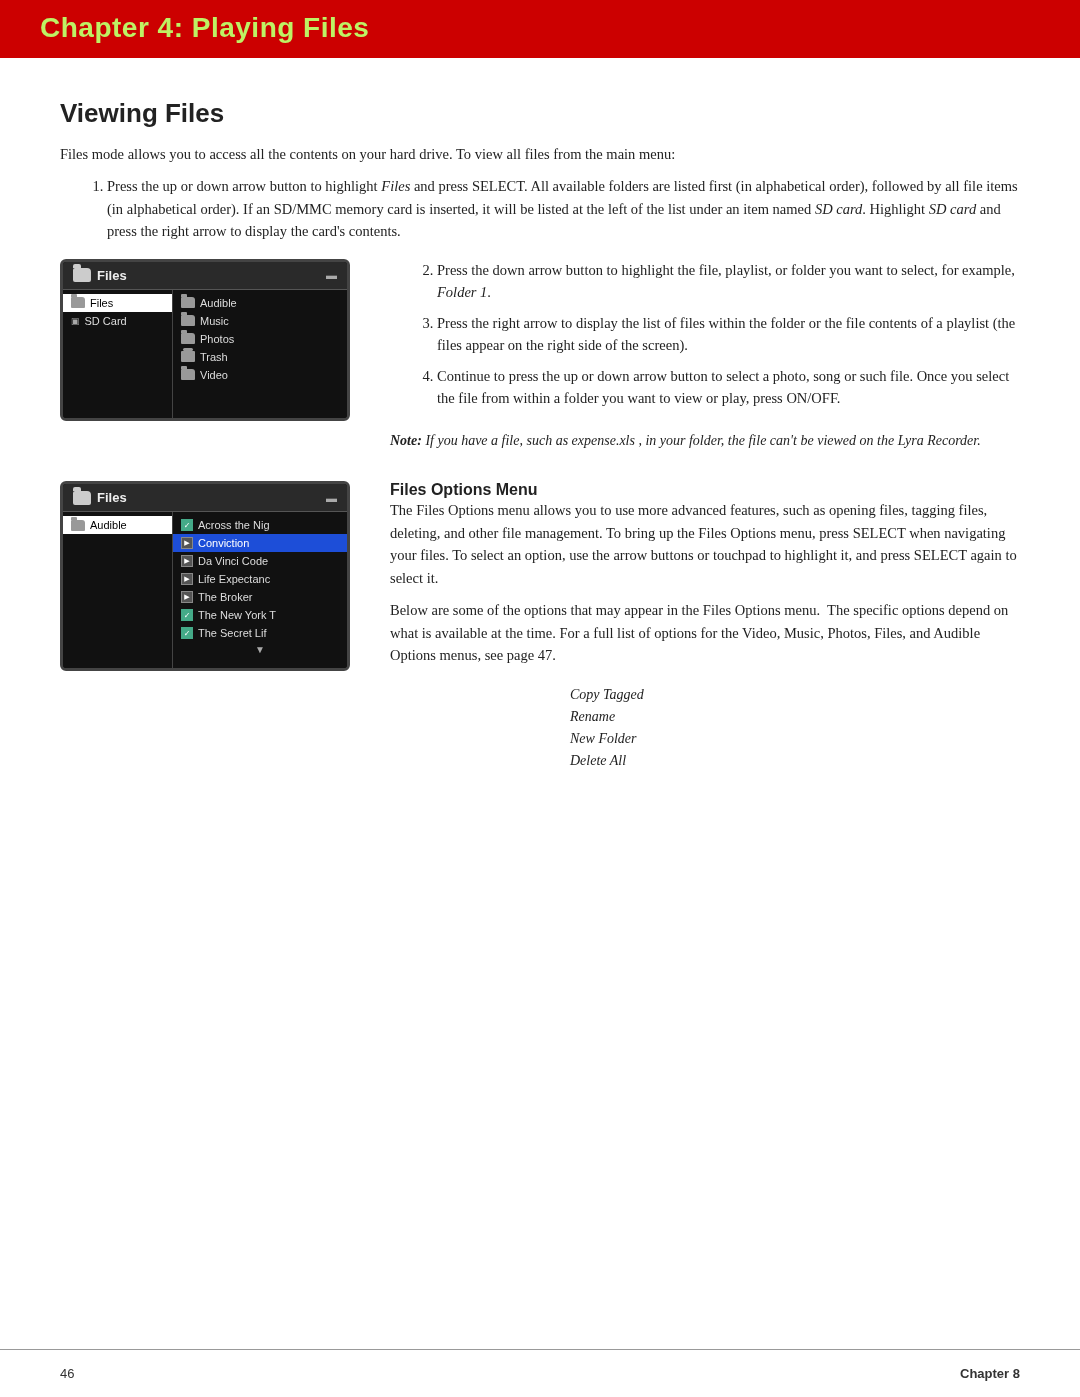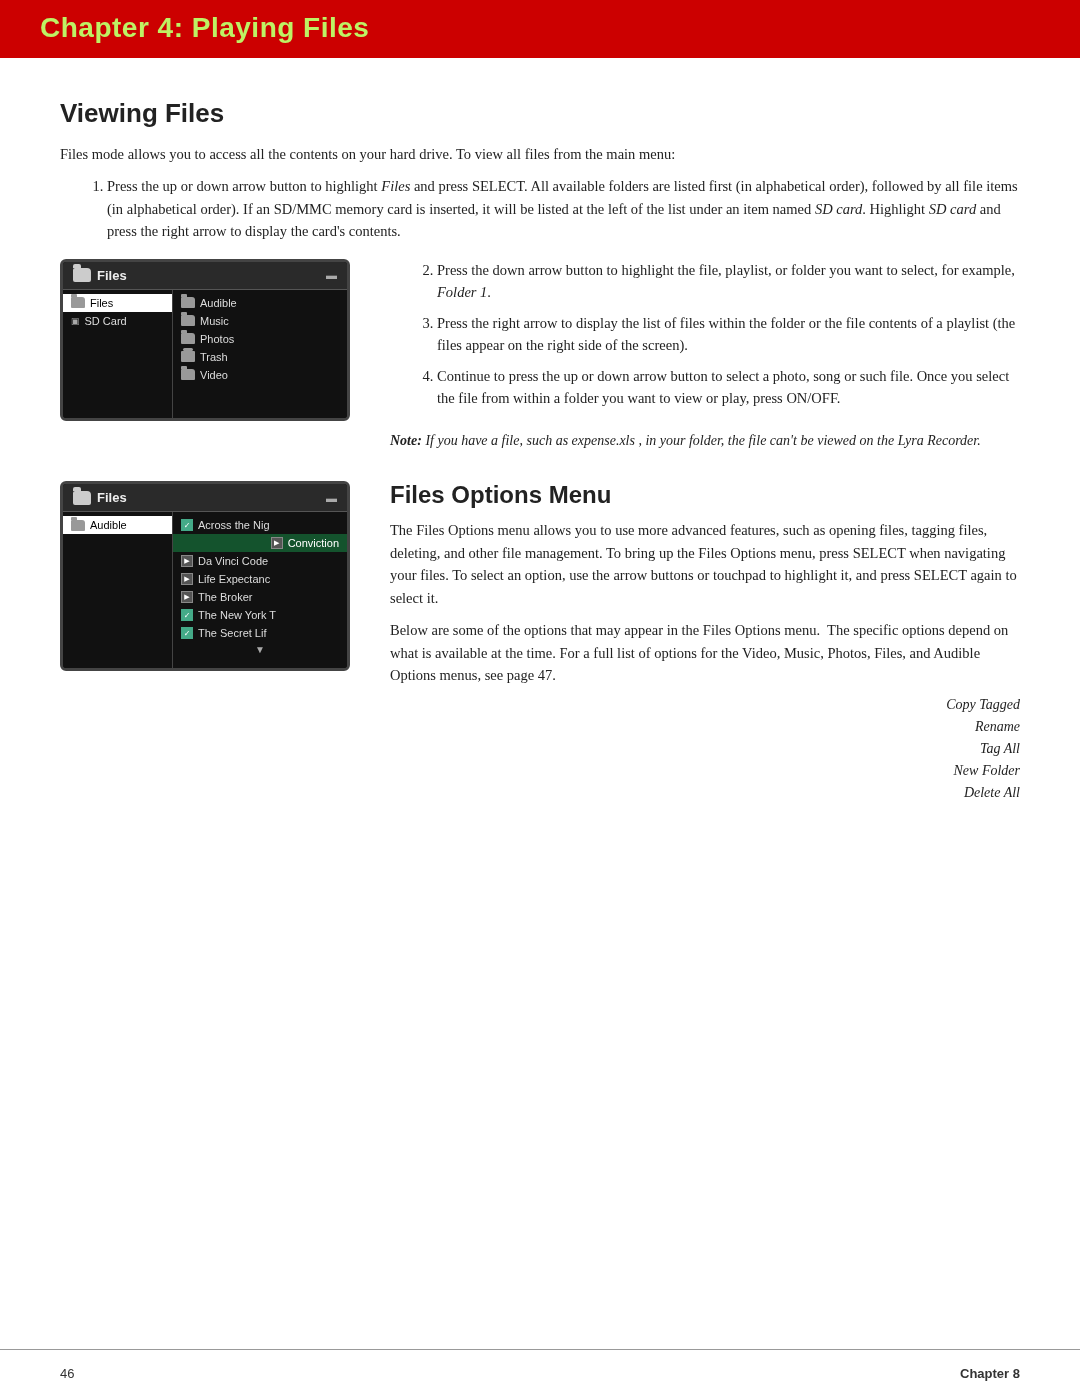--- a/index.html
+++ b/index.html
@@ -37,25 +37,24 @@
     .section-title {
       font-size: 26px;
       font-weight: bold;
       font-family: Arial, sans-serif;
       color: #222;
       margin-bottom: 14px;
       border-bottom: none;
     }
 
     .subsection-title {
-      font-size: 24px;
+      font-size: 16px;
       font-weight: bold;
       font-family: Arial, sans-serif;
       color: #222;
-      margin-bottom: 10px;
     }
 
     
     p {
       margin-bottom: 10px;
       line-height: 1.55;
       font-size: 14.5px;
     }
 
     
@@ -166,23 +165,22 @@
       white-space: nowrap;
       overflow: hidden;
     }
 
     .device-item.selected {
       background: #fff;
       color: #000;
     }
 
     .device-item.highlighted {
-      background: #14532d;
+      background: #1d4ed8;
       color: #fff;
-      justify-content: flex-end;
     }
 
     .item-icon {
       display: inline-block;
       width: 14px;
       height: 11px;
       background: #999;
       border-radius: 1px 3px 1px 1px;
       position: relative;
       flex-shrink: 0;
@@ -249,22 +247,21 @@
       margin-top: 20px;
     }
     .note-text strong {
       font-style: italic;
     }
 
     
     .options-list {
       list-style: none;
       margin-left: 180px;
-      margin-top: 10px;
-      text-align: right;
+      margin-top: 20px;
     }
     .options-list li {
       font-style: italic;
       font-size: 14px;
       margin-bottom: 6px;
     }
 
     
     .footer {
       position: absolute;
@@ -439,21 +436,20 @@
         The Files Options menu allows you to use more advanced features, such as opening files, tagging files, deleting, and other file management. To bring up the Files Options menu, press SELECT when navigating your files. To select an option, use the arrow buttons or touchpad to highlight it, and press SELECT again to select it.
       </p>
 
       <p>
         Below are some of the options that may appear in the Files Options menu.&nbsp; The specific options depend on what is available at the time. For a full list of options for the Video, Music, Photos, Files, and Audible Options menus, see page 47.
       </p>
 
       <ul class="options-list">
         <li><em>Copy Tagged</em></li>
         <li><em>Rename</em></li>
-        <li><em>Tag All</em></li>
         <li><em>New Folder</em></li>
         <li><em>Delete All</em></li>
       </ul>
     </div>
   </div>
 
 </div>
 
 <div class="footer">
   <span>46</span>

